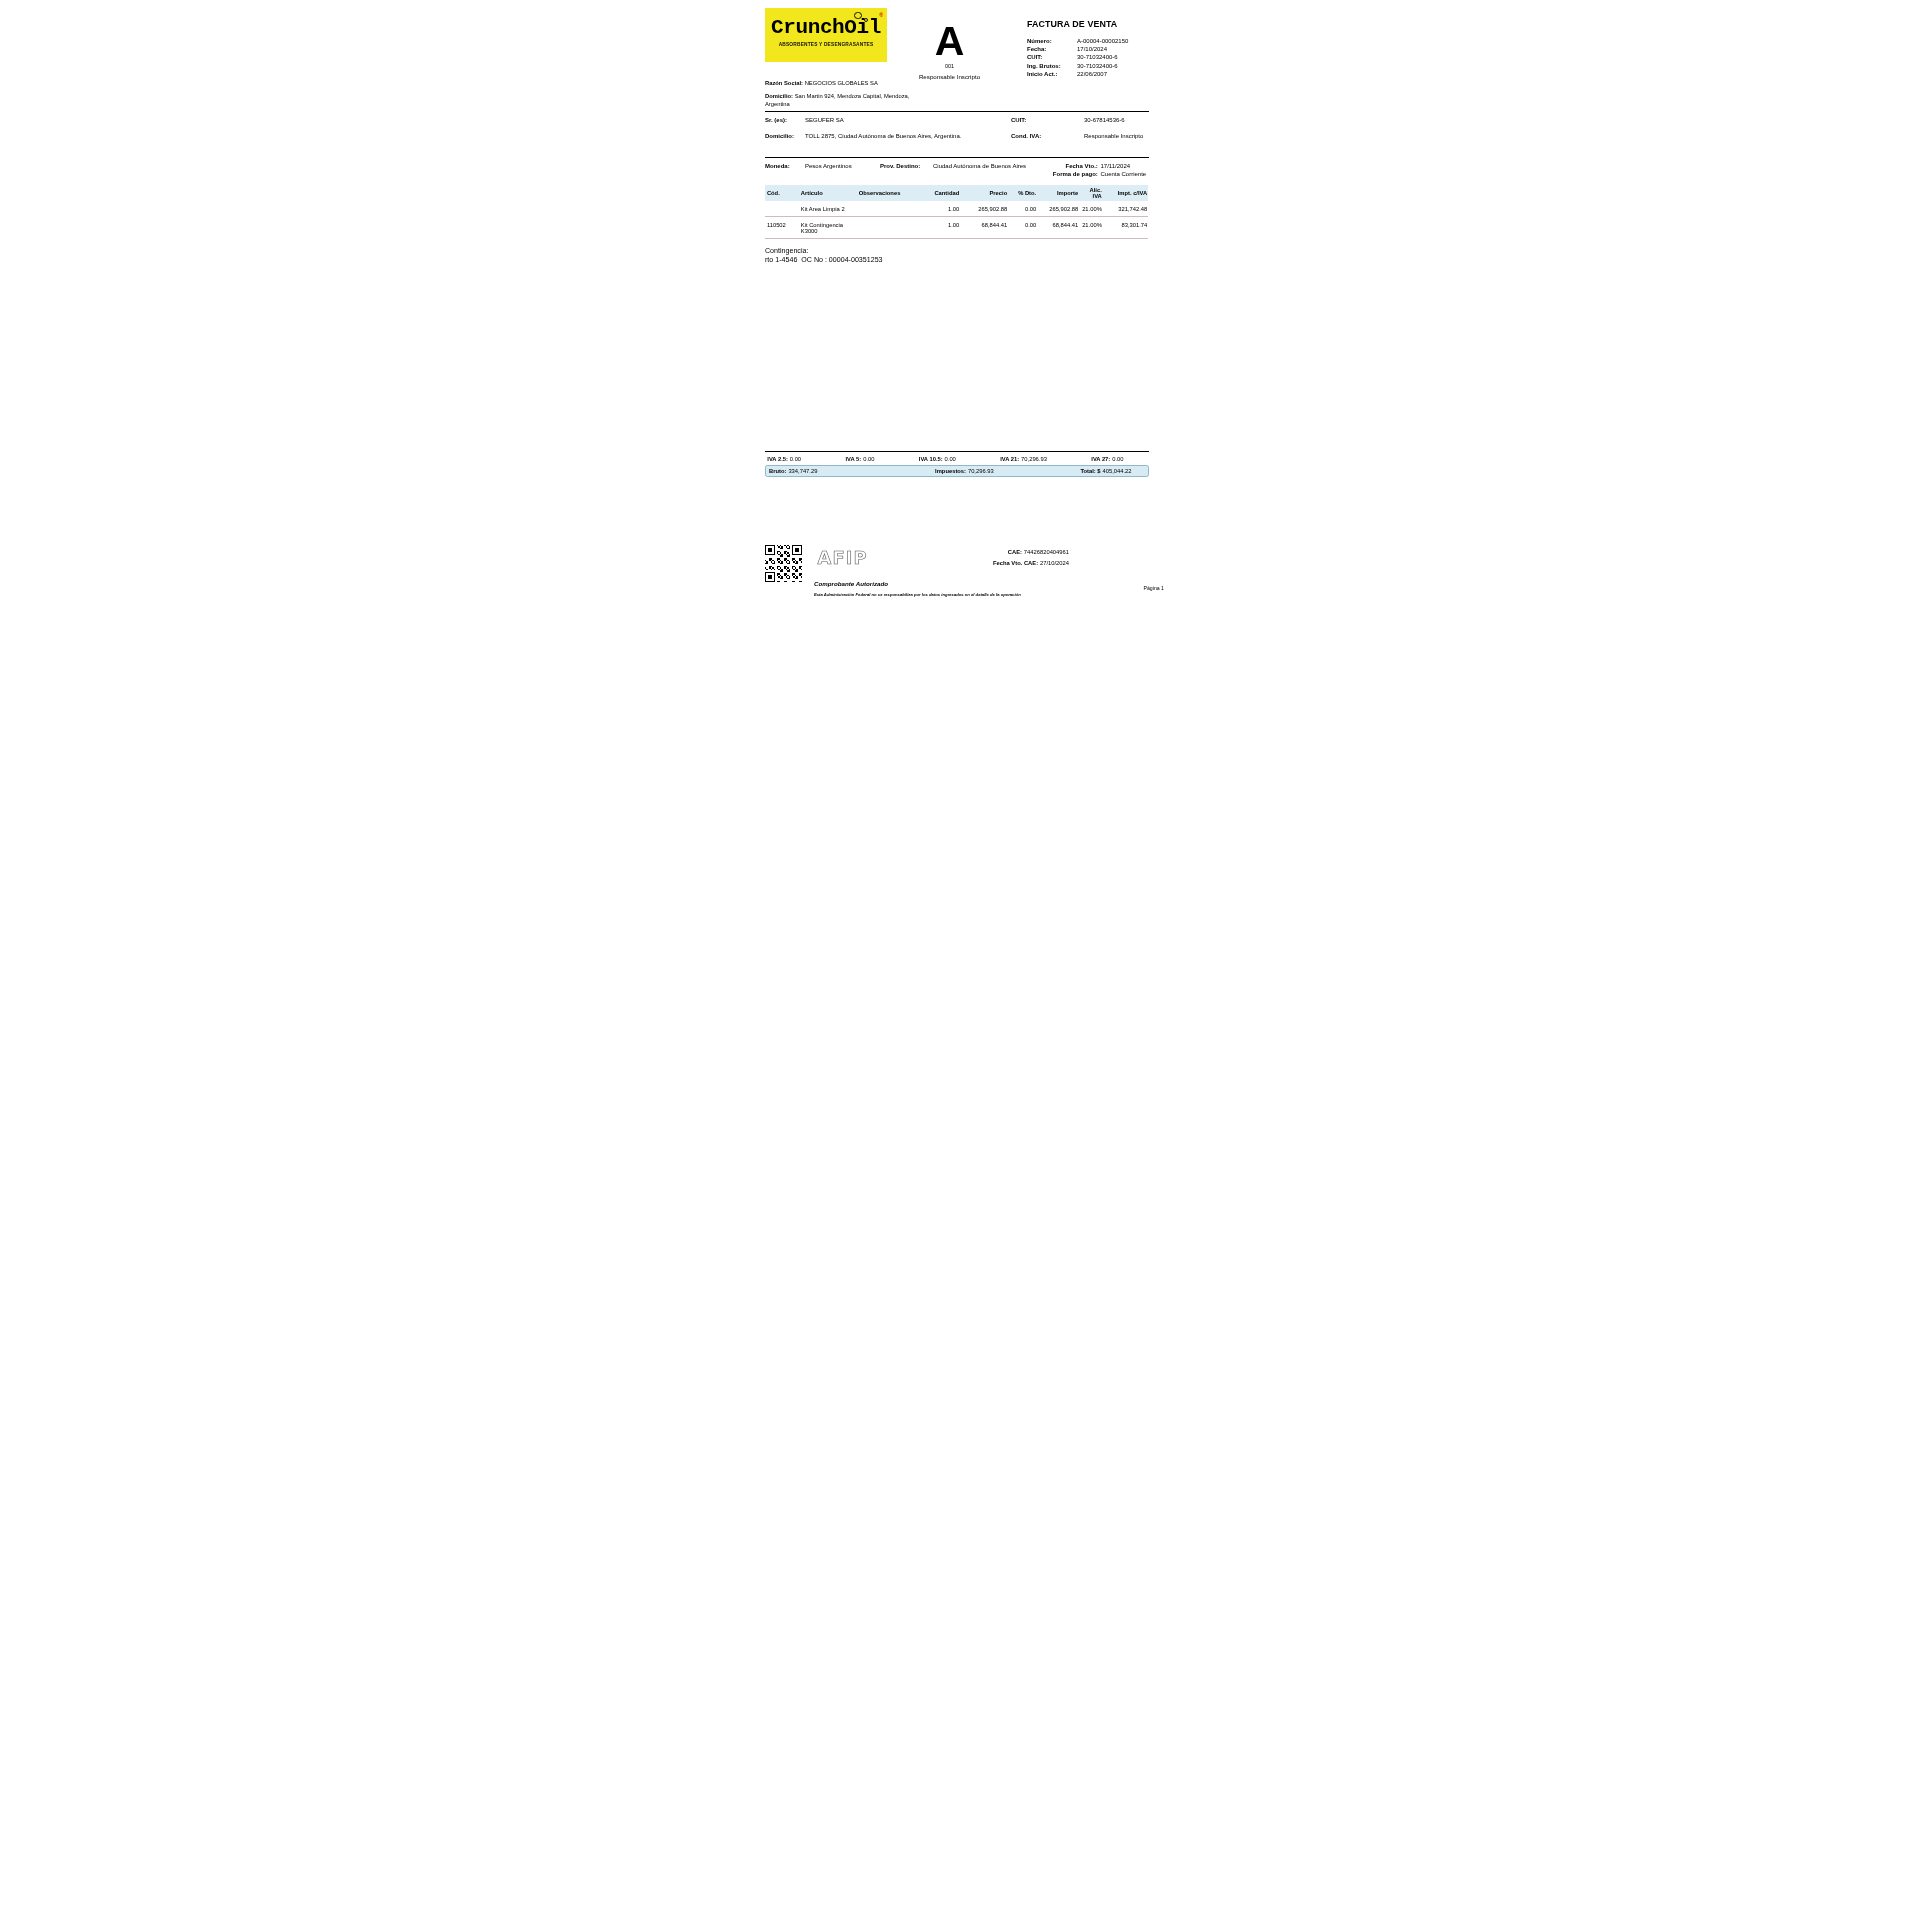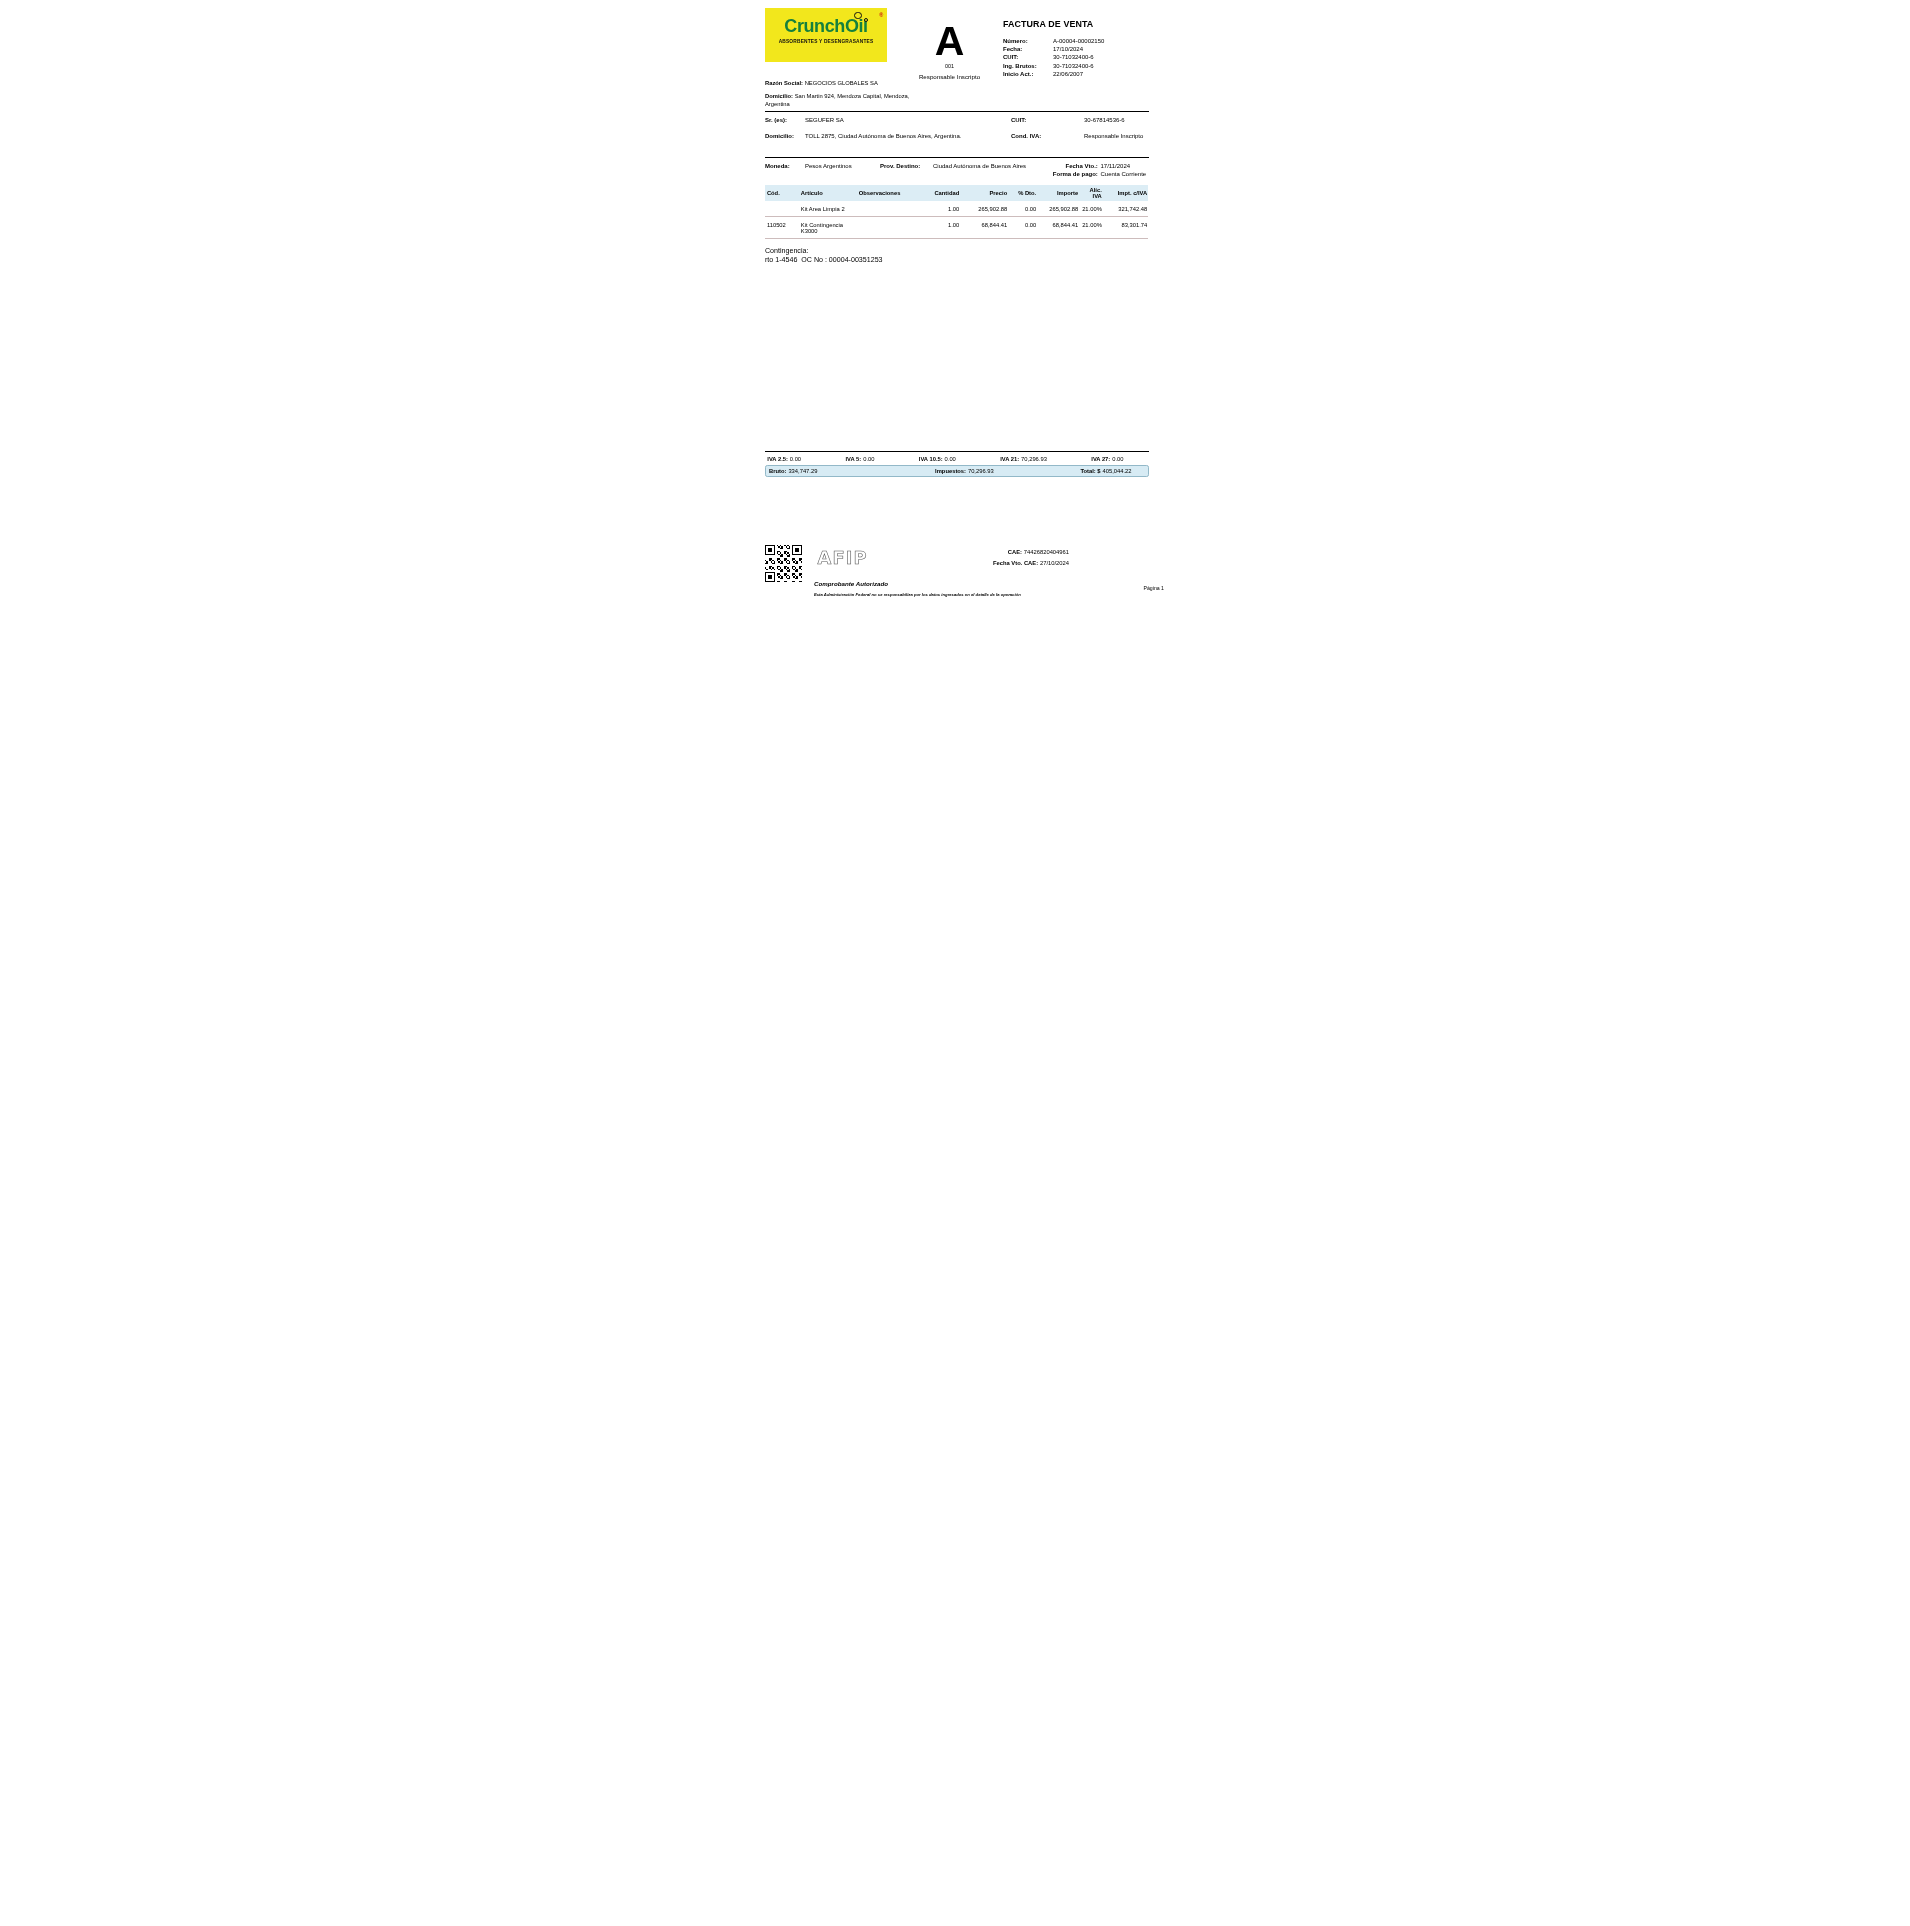--- a/index.html
+++ b/index.html
@@ -6,33 +6,33 @@
   html, body { background:#ffffff; }
   body { font-family:"Liberation Sans","DejaVu Sans",sans-serif; color:#000; }
   .page { position:relative; width:424px; height:600px; margin:0 auto; background:#fff; overflow:hidden; }
 
   .lbl { font-weight:bold; }
   .pair .lbl { margin-right:1.9px; }
 
   
   .header-zone { position:relative; height:111px; }
   .logo { position:absolute; left:22px; top:7.7px; width:122px; height:54px; background:#f2e71c; text-align:center; }
-  .logo-brand { margin-top:9.2px; font-family:Liberation Sans, sans-serif; font-weight:bold; font-size:18px; line-height:1; letter-spacing:-0.4px; color:#15803d; }
+  .logo-brand { margin-top:9.2px; font-family:Liberation Mono, monospace; font-weight:bold; font-size:21px; line-height:1; letter-spacing:-0.4px; color:#000000; }
   .logo-reg { position:absolute; top:4.6px; right:3.9px; color:#cc1111; font-size:5.4px; font-weight:bold; }
   .logo-tagline { margin-top:4.6px; font-size:4.8px; font-weight:bold; letter-spacing:0.2px; color:#111; }
   .bubble { position:absolute; border:1.2px solid #111; border-radius:50%; background:#f2e71c; }
   .bubble.b1 { width:7.7px; height:7.7px; right:25px; top:3.9px; }
   .bubble.b2 { width:4.2px; height:4.2px; right:19px; top:10.4px; border-width:0.8px; }
 
   .letter-block { position:absolute; left:171px; top:22.3px; width:71px; text-align:center; }
   .letter { font-size:41px; font-weight:bold; line-height:0.95; }
   .letter-code { font-size:5.4px; margin-top:1.5px; }
   .letter-caption { font-size:6.2px; margin-top:4.6px; }
 
-  .invoice-info { position:absolute; left:260px; top:19px; width:143px; }
+  .invoice-info { position:absolute; left:284px; top:19px; width:143px; }
   .invoice-title { font-size:8.9px; font-weight:bold; letter-spacing:0.1px; }
   .info-rows { margin-top:7.7px; font-size:6px; }
   .info-row { display:flex; line-height:8.3px; }
   .info-row .lbl { width:50px; flex:none; }
 
   .issuer { position:absolute; left:22px; top:79px; width:151px; font-size:5.8px; line-height:8px; }
   .issuer-row2 { margin-top:4.6px; }
 
   
   .party-section { margin:0 18.5px 0 22px; border-top:0.8px solid #000; padding:5.4px 0 17.7px; }

